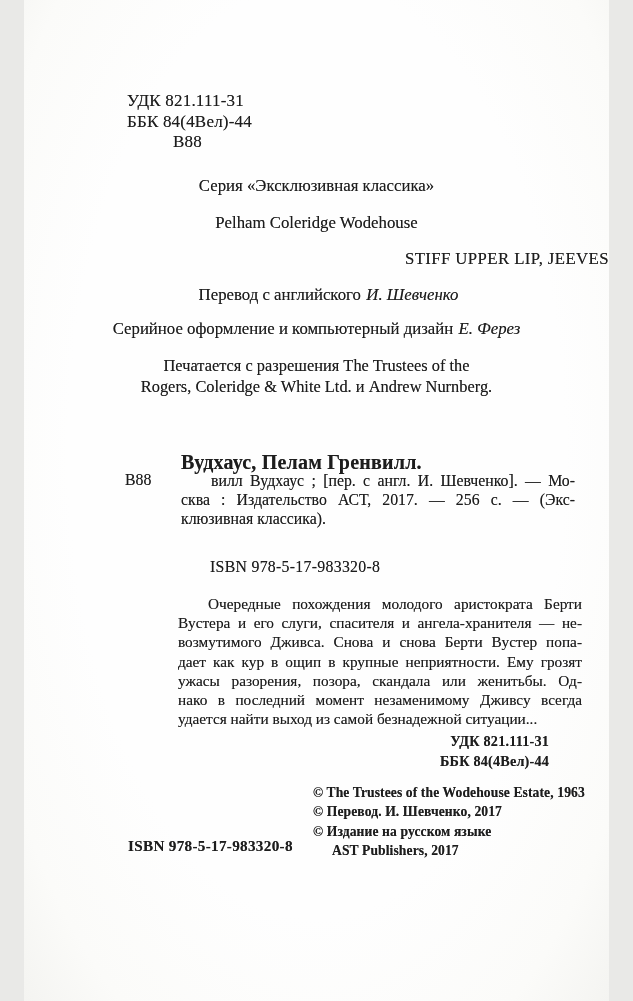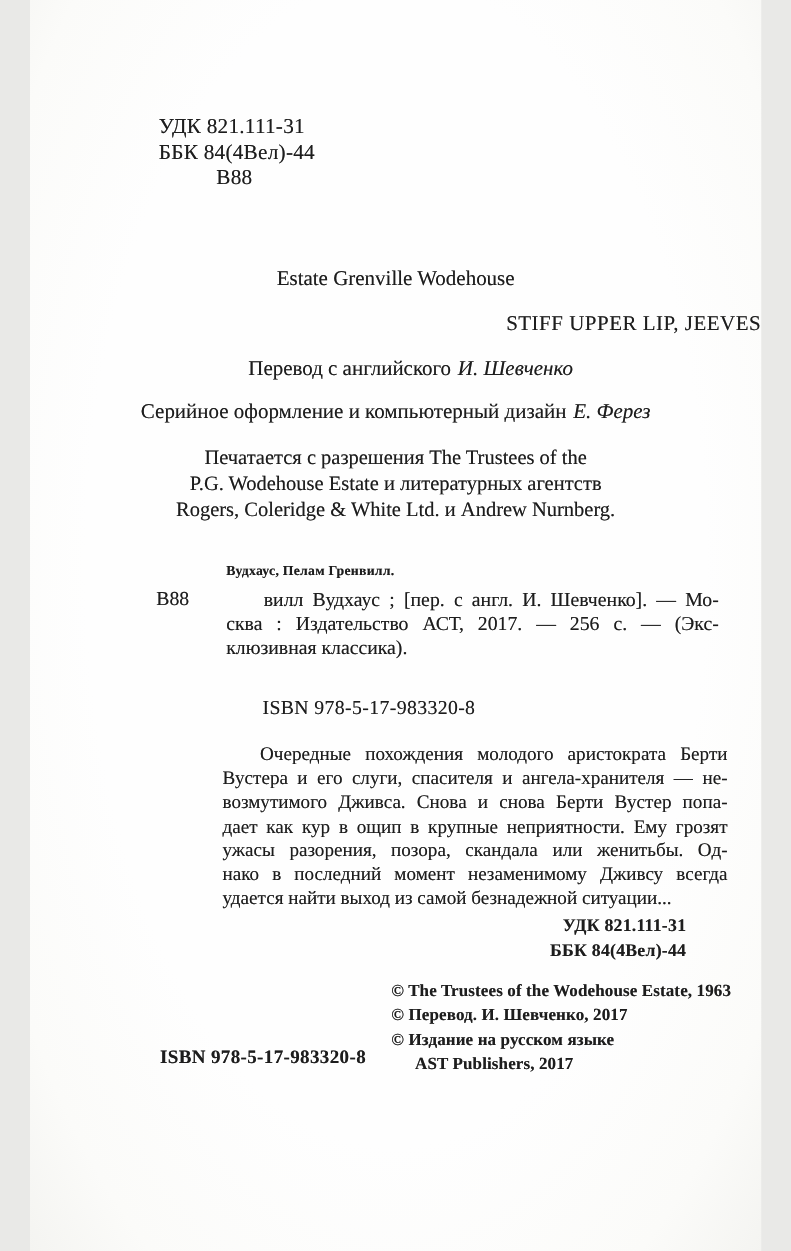--- a/index.html
+++ b/index.html
@@ -55,21 +55,21 @@
     text-align: center;
     font-size: 16.4px;
     line-height: 20.8px;
   }
 
   
   .card-heading {
     position: absolute;
     left: 157px;
     top: 451px;
-    font-size: 11px;
+    font-size: 20px;
     font-weight: bold;
     letter-spacing: 0.2px;
   }
   .margin-code {
     position: absolute;
     left: 101px;
     top: 471px;
     font-size: 15.8px;
   }
   .card-description {
@@ -140,32 +140,32 @@
 <body>
 
 <div class="page">
 
   <div class="top-codes">
     <div>УДК 821.111-31</div>
     <div>ББК 84(4Вел)-44</div>
     <div class="code-indent">В88</div>
   </div>
 
-
-  <div class="cline author-latin">Estate Grenville Wodehouse</div>
+  <div class="cline series-line">Серия «Эксклюзивная классика»</div>
+
+  <div class="cline author-latin">Pelham Coleridge Wodehouse</div>
 
   <div class="cline original-title">STIFF UPPER LIP, JEEVES</div>
 
   <div class="cline translation-line"><span>Перевод с английского</span><span class="italic-name">И. Шевченко</span></div>
 
   <div class="cline design-line"><span>Серийное оформление и компьютерный дизайн</span><span class="italic-name">Е. Ферез</span></div>
 
   <div class="permission-block">
       <div class="ln">Печатается с разрешения The Trustees of the</div>
-      <div class="ln">P.G. Wodehouse Estate и литературных агентств</div>
       <div class="ln">Rogers, Coleridge &amp; White Ltd. и Andrew Nurnberg.</div>
     </div>
 
   <div class="card-heading">Вудхаус, Пелам Гренвилл.</div>
 
   <div class="margin-code">В88</div>
 
   <div class="card-description justify indent-first">
       <div class="ln">вилл Вудхаус ; [пер. с англ. И. Шевченко]. — Мо-</div>
       <div class="ln">сква : Издательство АСТ, 2017. — 256 с. — (Экс-</div>

